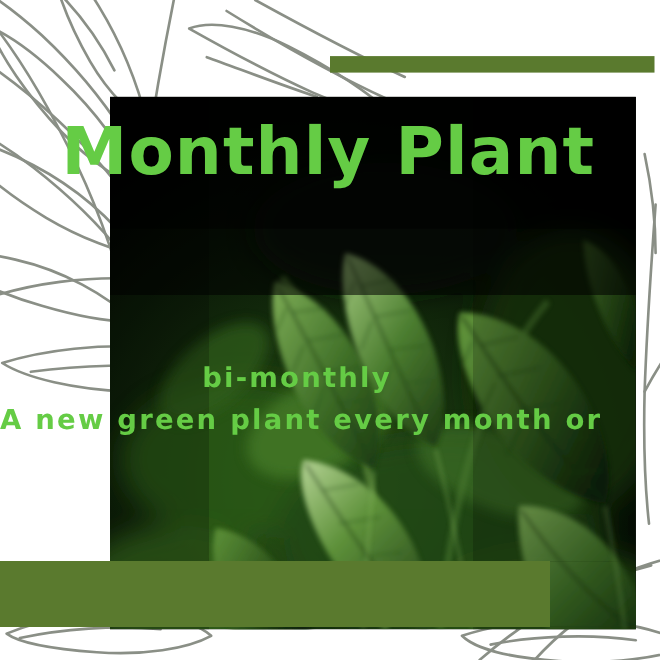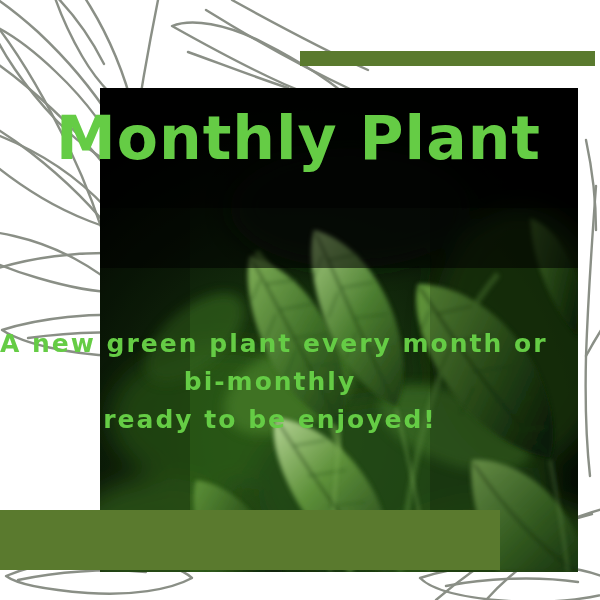--- a/index.html
+++ b/index.html
@@ -295,18 +295,17 @@
   </div>
 
   <div class="bar-bottom" style="background:#5a7a2e;"></div>
   <div class="bar-bottom-ext" style="background:#5a7a2e;"></div>
 
   <div class="headline" style="color:#65cc45;">
     <span class="hl-line">Monthly Plant</span>
   </div>
 
   <div class="body-copy" style="color:#65cc45;">
+    <span class="bc-line">bi-monthly</span>
     <span class="bc-line">A new green plant every month or</span>
-    <span class="bc-line">bi-monthly</span>
-    <span class="bc-line">ready to be enjoyed!</span>
   </div>
 
 </div>
 
 </body></html>

